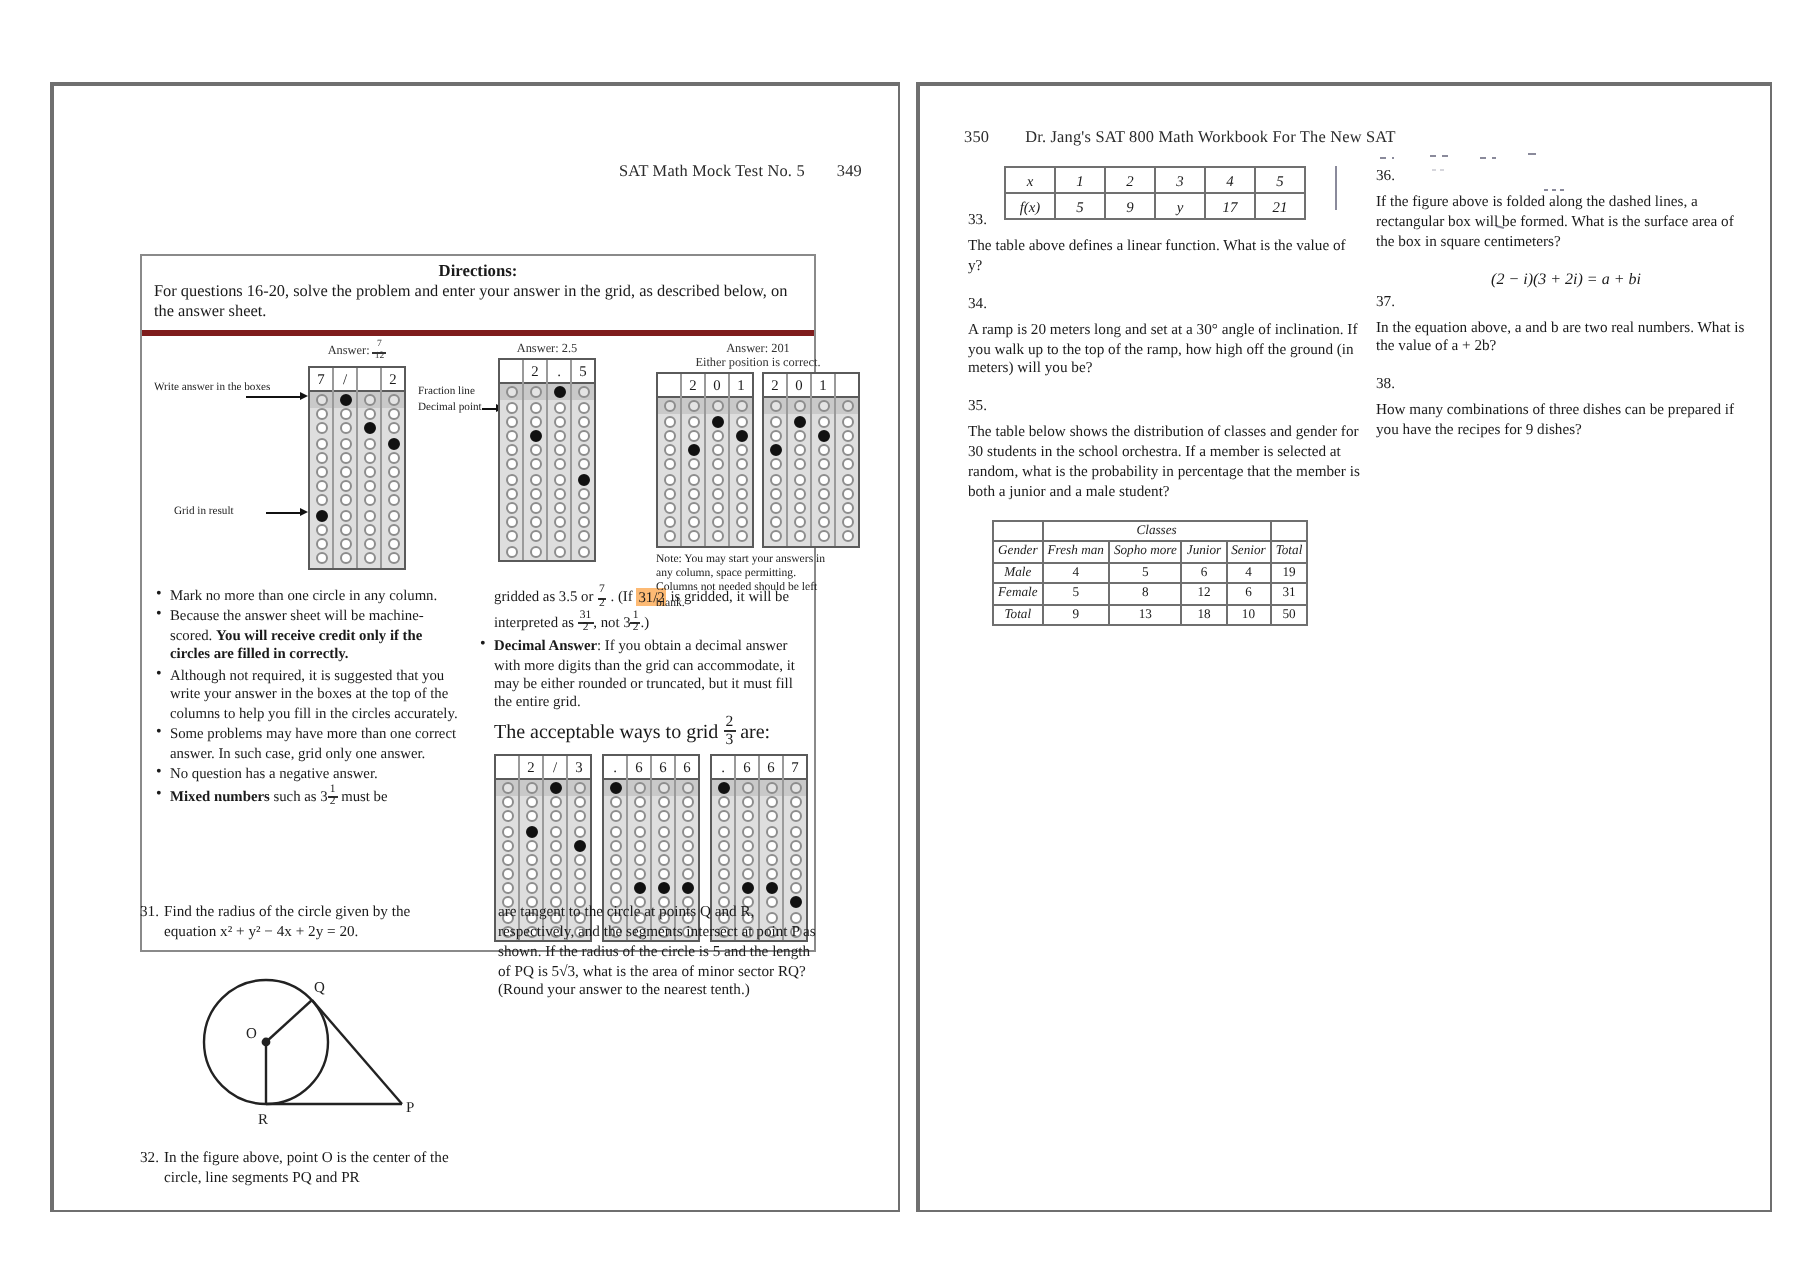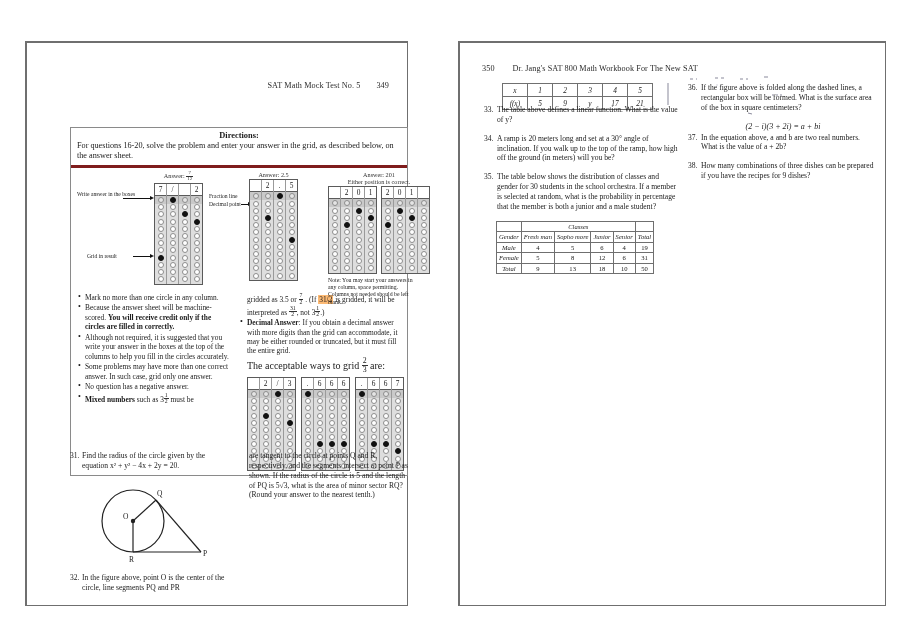--- a/index.html
+++ b/index.html
@@ -9,21 +9,21 @@
     color:#1a1a1a;overflow:hidden;
   }
   .spread{position:relative;width:910px;height:644px;}
   .page{
     position:absolute;top:41px;height:565px;
     background:#fff;
     border:1px solid #6f6f6f;
     border-top-width:2px;border-left-width:2px;
     box-sizing:border-box;
   }
-  .page-left{left:25px;width:383px;}
+  .page-left{left:25px;width:425px;}
   .page-right{left:458px;width:428px;}
 
   .running-head{
     font-size:8.2px;letter-spacing:.1px;
     position:absolute;white-space:nowrap;color:#2b2b2b;text-align:right;
   }
   .rh-left{right:18px;top:38px;}
   .rh-left .folio{margin-left:16px;}
   .rh-right{left:22px;top:21px;}
   .rh-right .folio{margin-right:18px;}
@@ -96,21 +96,21 @@
 
   
   .rp-table{position:absolute;left:42px;top:40px;}
   table.ftab{border-collapse:collapse;font-size:7.4px;}
   table.ftab td{border:1px solid #707070;padding:0 5px;height:12px;text-align:center;font-style:italic;min-width:14px;}
 
   .rp-figure{position:absolute;left:200px;top:30px;width:150px;height:50px;}
 
   .rq-left{position:absolute;left:24px;top:62px;width:196px;}
   .rq-right{position:absolute;left:228px;top:40px;width:190px;}
-  .rq{display:flex;font-size:7.6px;line-height:1.3;margin-bottom:9px;}
+  .rq{display:flex;font-size:7.6px;line-height:1.3;margin-bottom:9px;flex-direction:column;}
   .rq .num{width:13px;flex:0 0 13px;}
   .rq .txt{flex:1;}
 
   table.ctab{border-collapse:collapse;font-size:6.6px;margin-top:2px;}
   table.ctab td,table.ctab th{border:1px solid #6f6f6f;text-align:center;font-weight:normal;
       font-style:italic;height:9.5px;padding:0 2px;}
   table.ctab td.num{font-style:normal;}
   .eqn{text-align:center;font-size:8px;font-style:italic;margin:3px 0 2px 0;}
 </style>
 </head>

